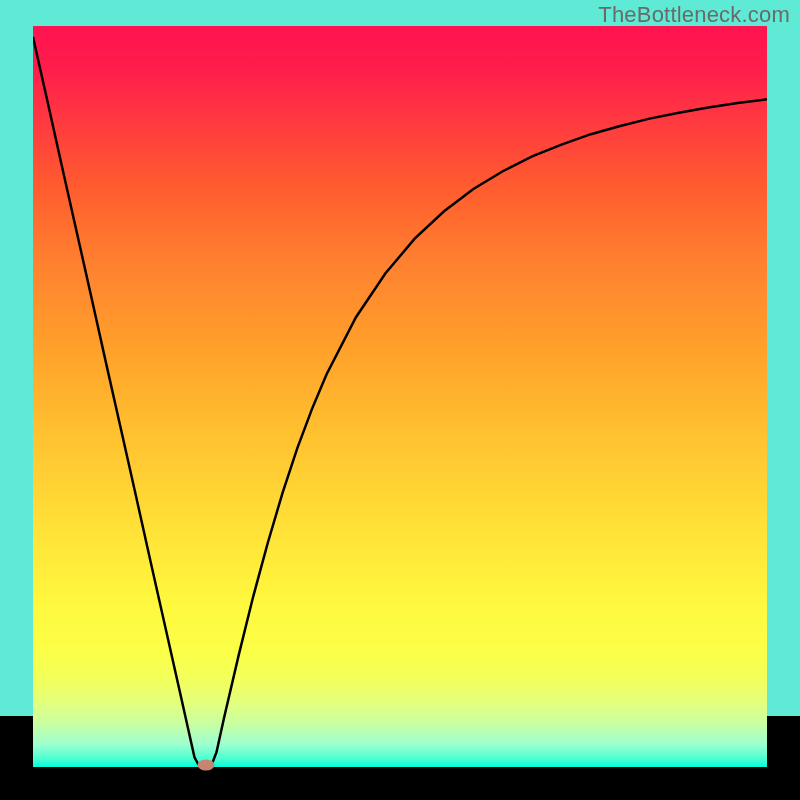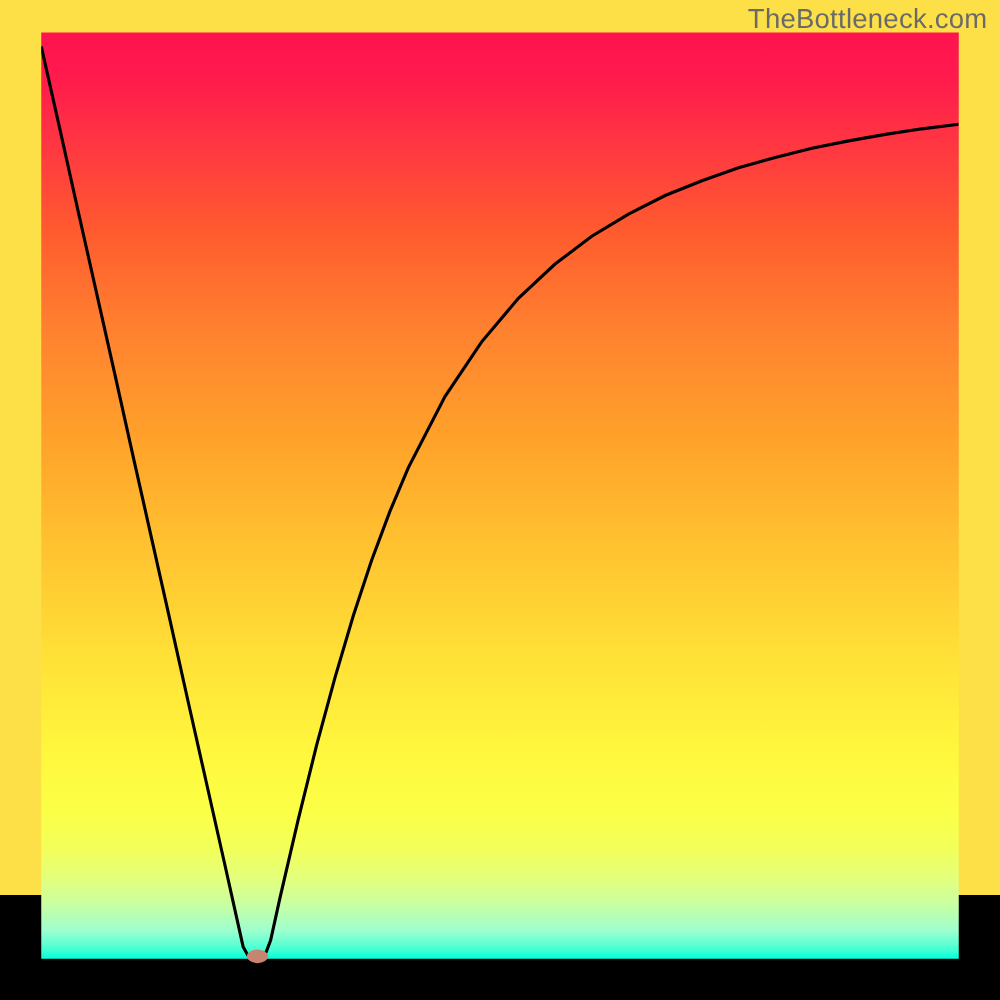--- a/index.html
+++ b/index.html
@@ -1,21 +1,21 @@
 <!DOCTYPE html>
 <html><head>
 <meta charset="utf-8">
 <style>
   * { margin: 0; padding: 0; box-sizing: border-box; }
   html, body { width: 800px; height: 800px; overflow: hidden; background: #000; }
   .container {
     position: relative;
     width: 800px;
     height: 716px;
-    background: #fde047;
+    background: #5eead4;
   }
   .watermark {
     position: absolute;
     top: 2px;
     right: 10px;
     font-family: Arial, Helvetica, sans-serif;
     font-size: 22px;
     color: #6a6a6a;
     letter-spacing: 0.2px;
     z-index: 5;

